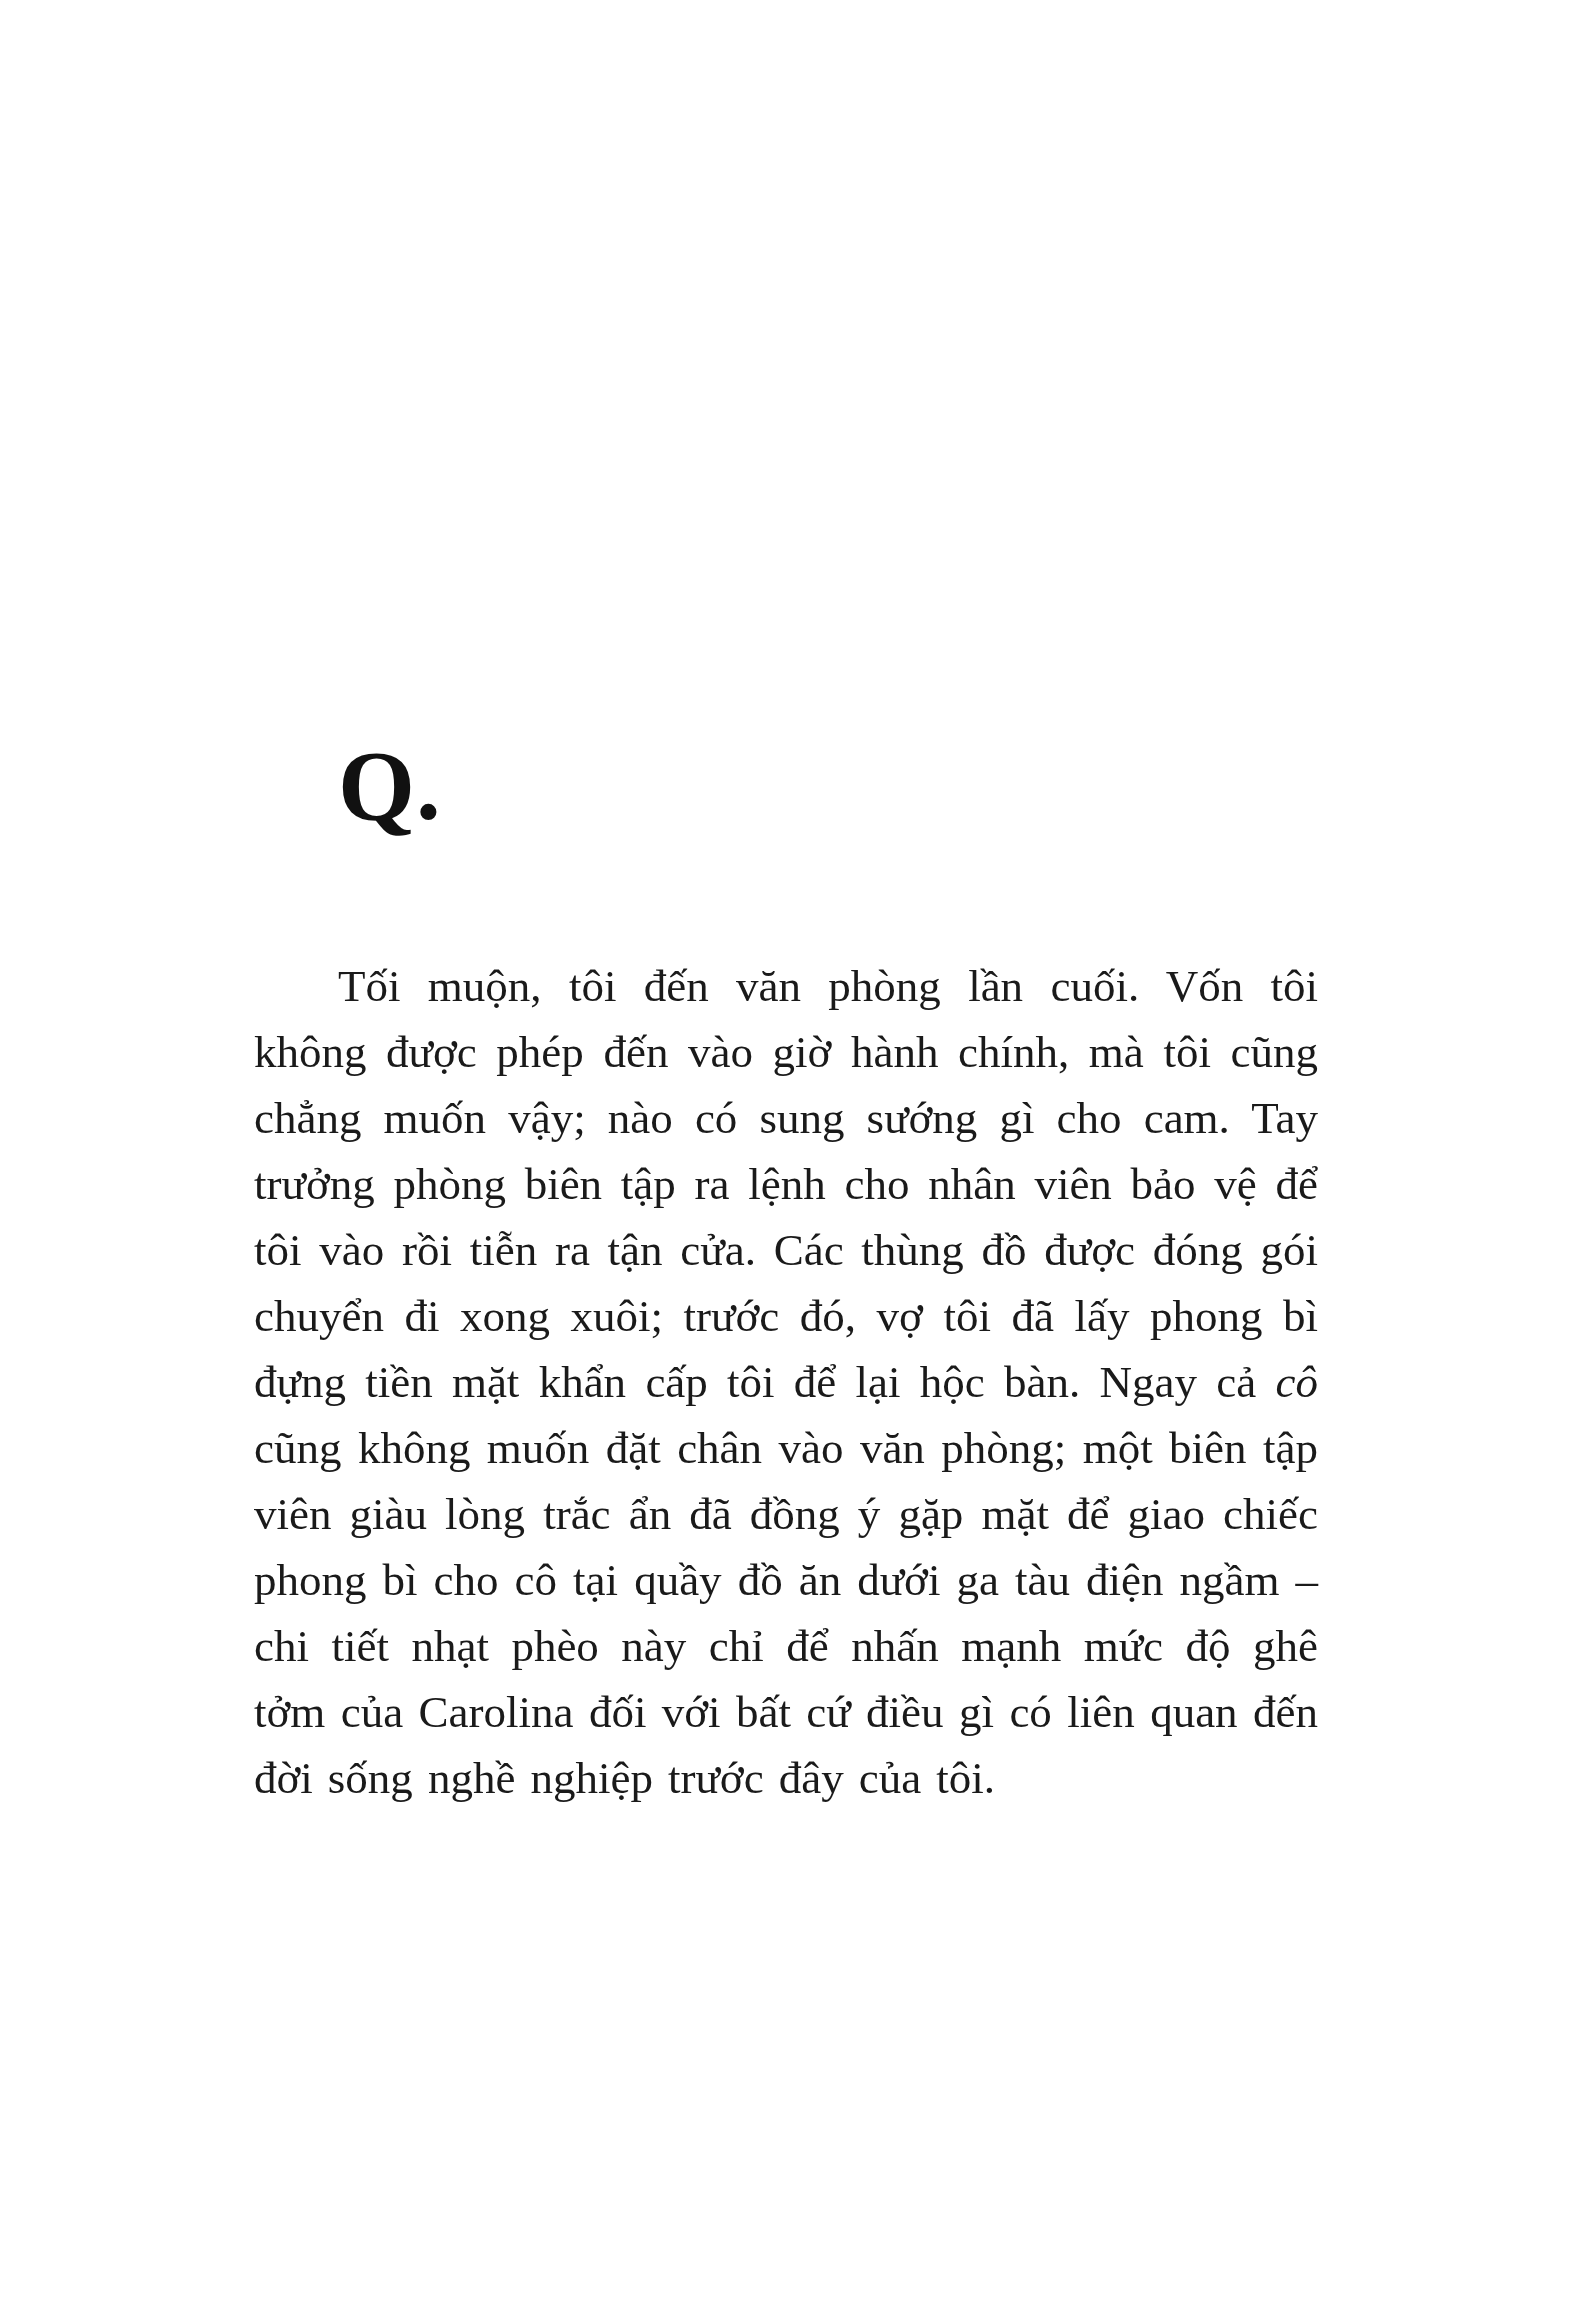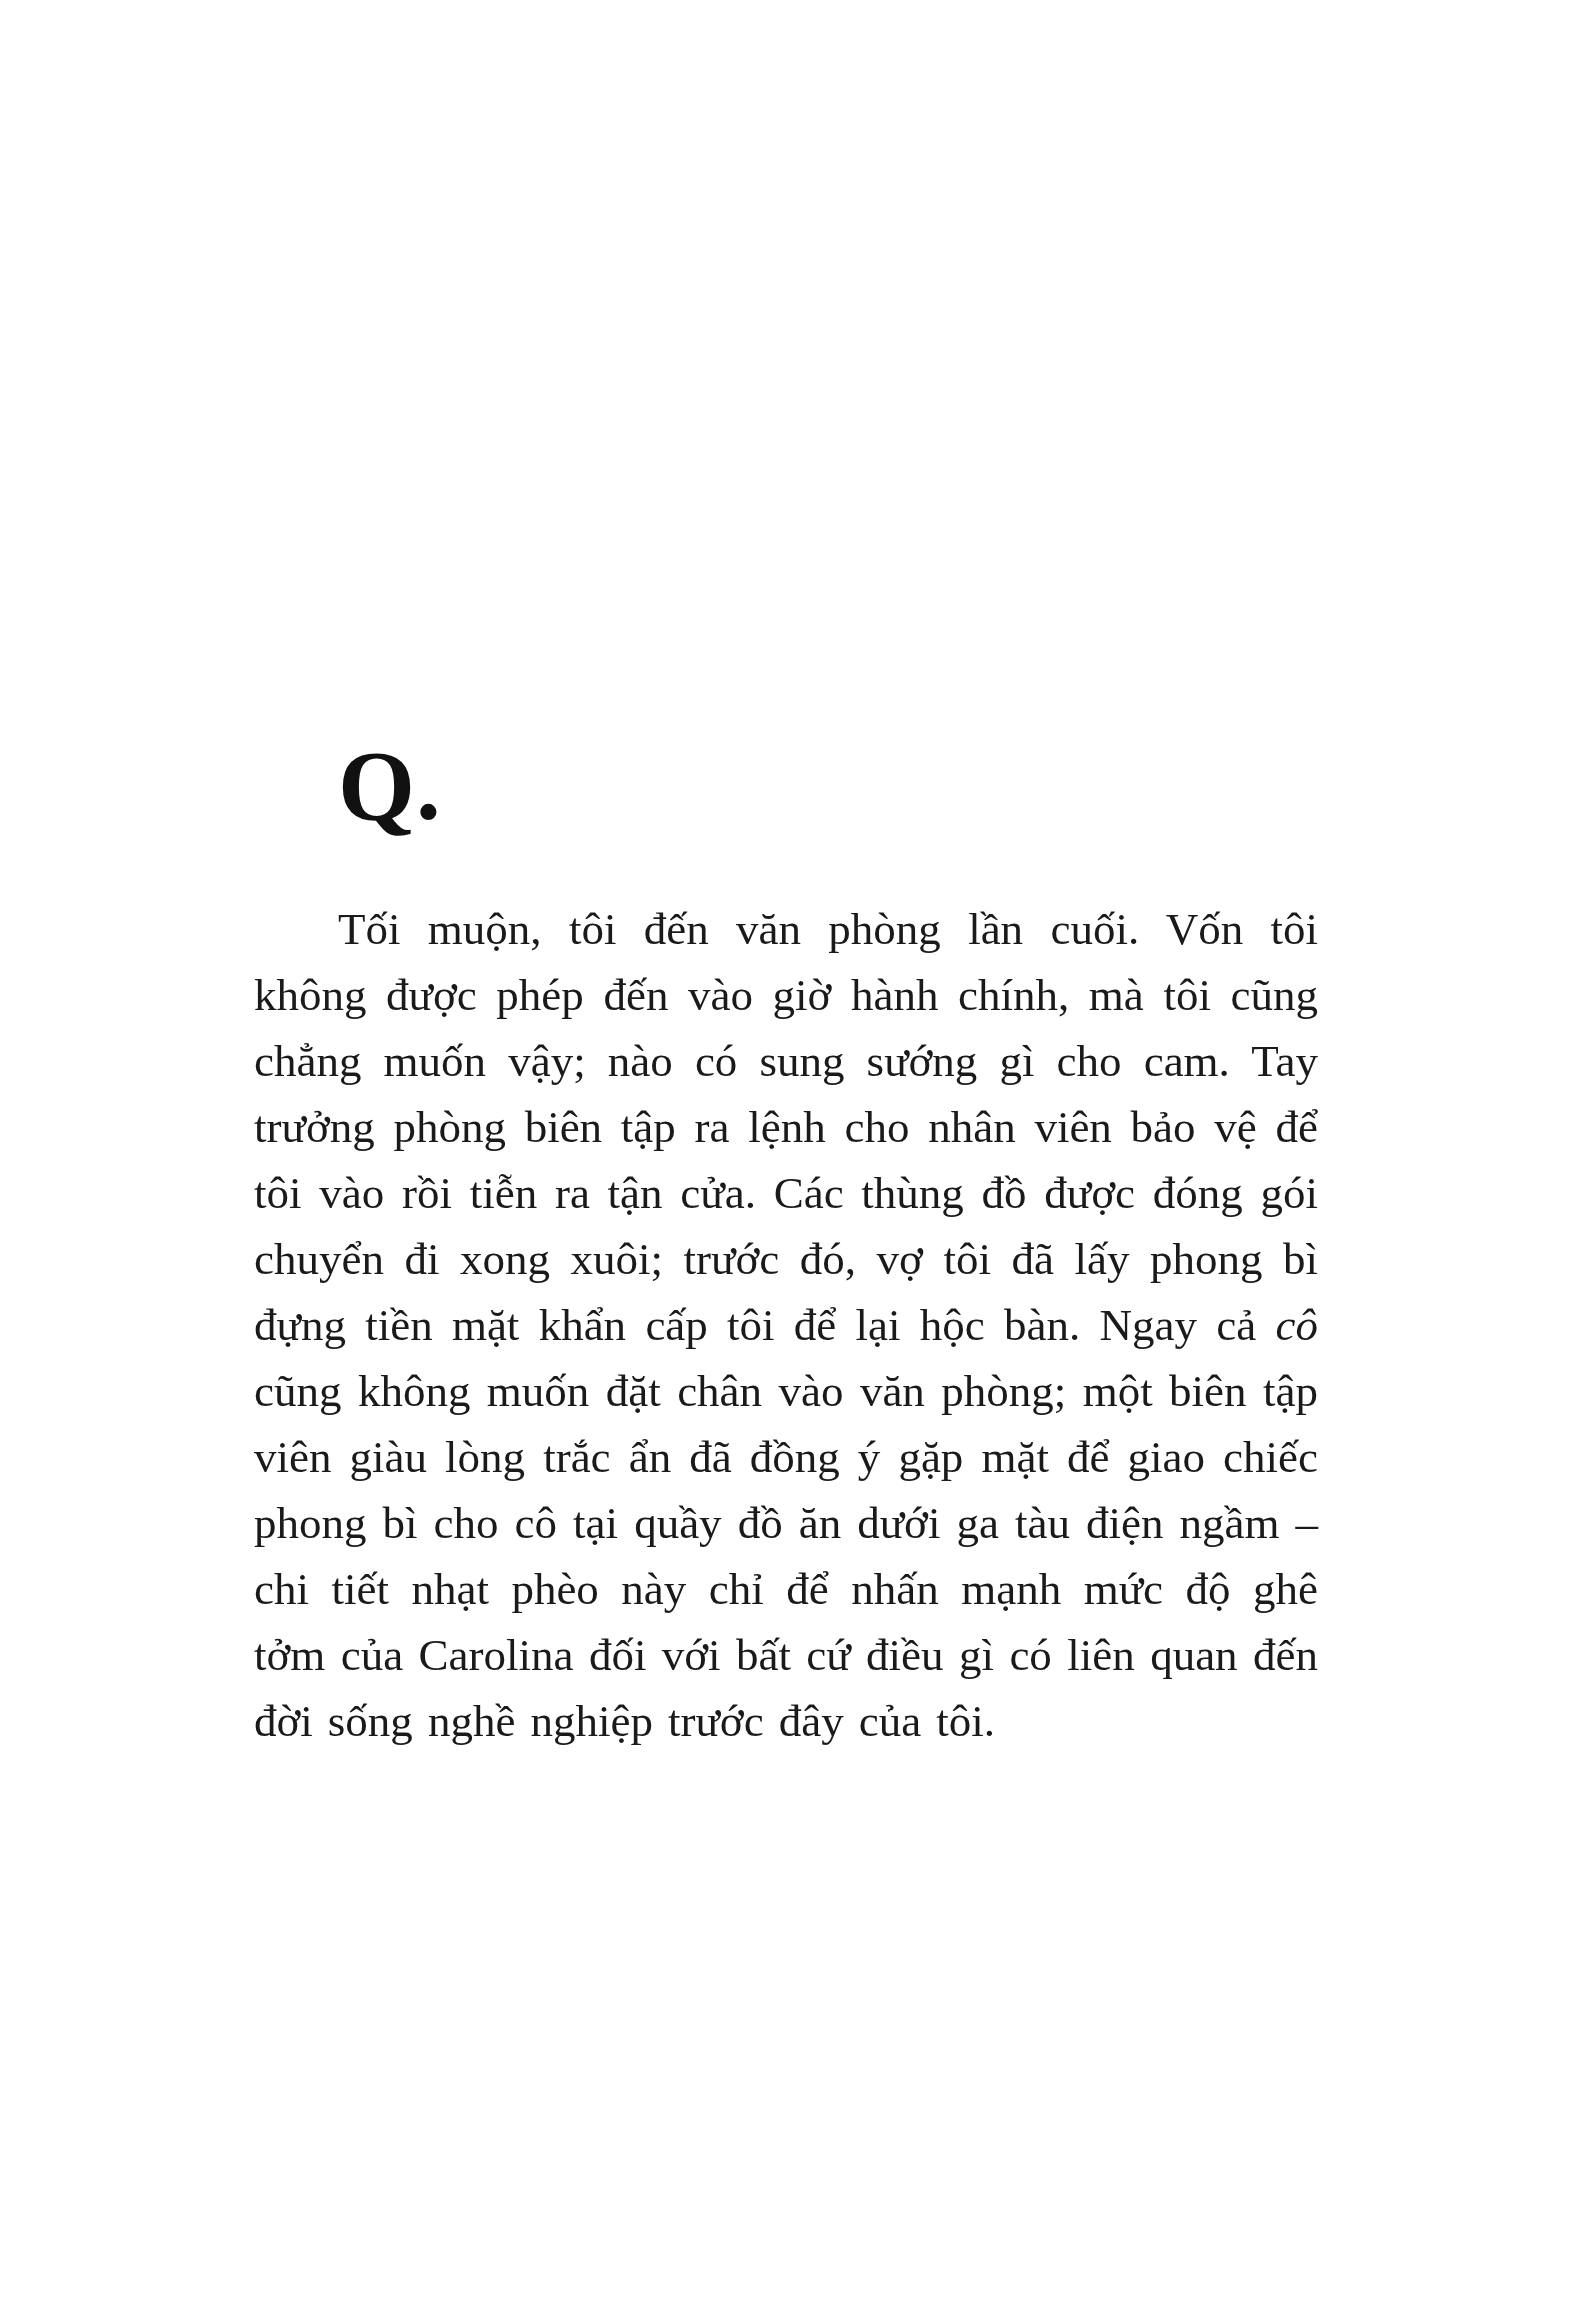--- a/index.html
+++ b/index.html
@@ -25,21 +25,21 @@
   }
   .chapter-heading {
     margin: 0 0 0 84px;
     font-size: 99px;
     line-height: 1;
     font-weight: 700;
     letter-spacing: 1px;
     color: #111111;
   }
   .body-text {
-    margin: 61px 0 0 0;
+    margin: 118px 0 0 0;
     font-size: 45px;
     line-height: 66px;
     text-align: justify;
     text-indent: 84px;
     word-spacing: 3.8px;
     color: #1a1a1a;
   }
   .italic {
     font-style: italic;
   }

